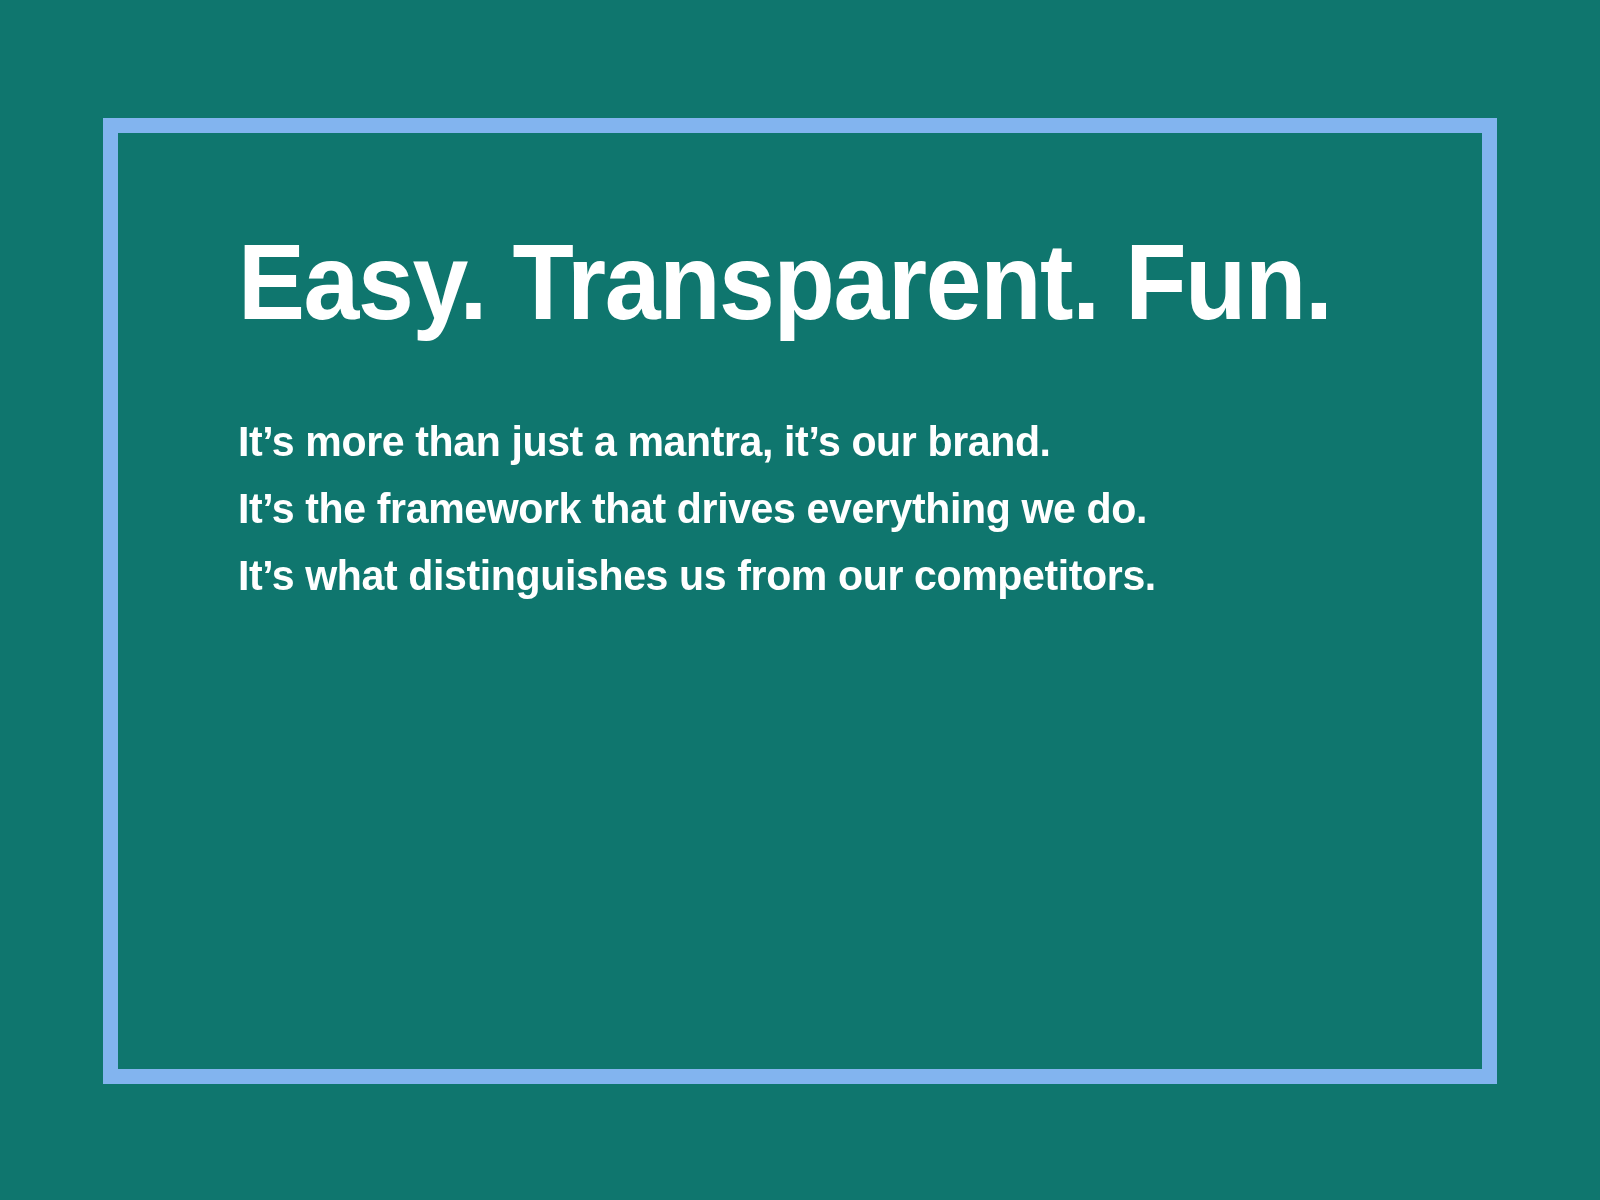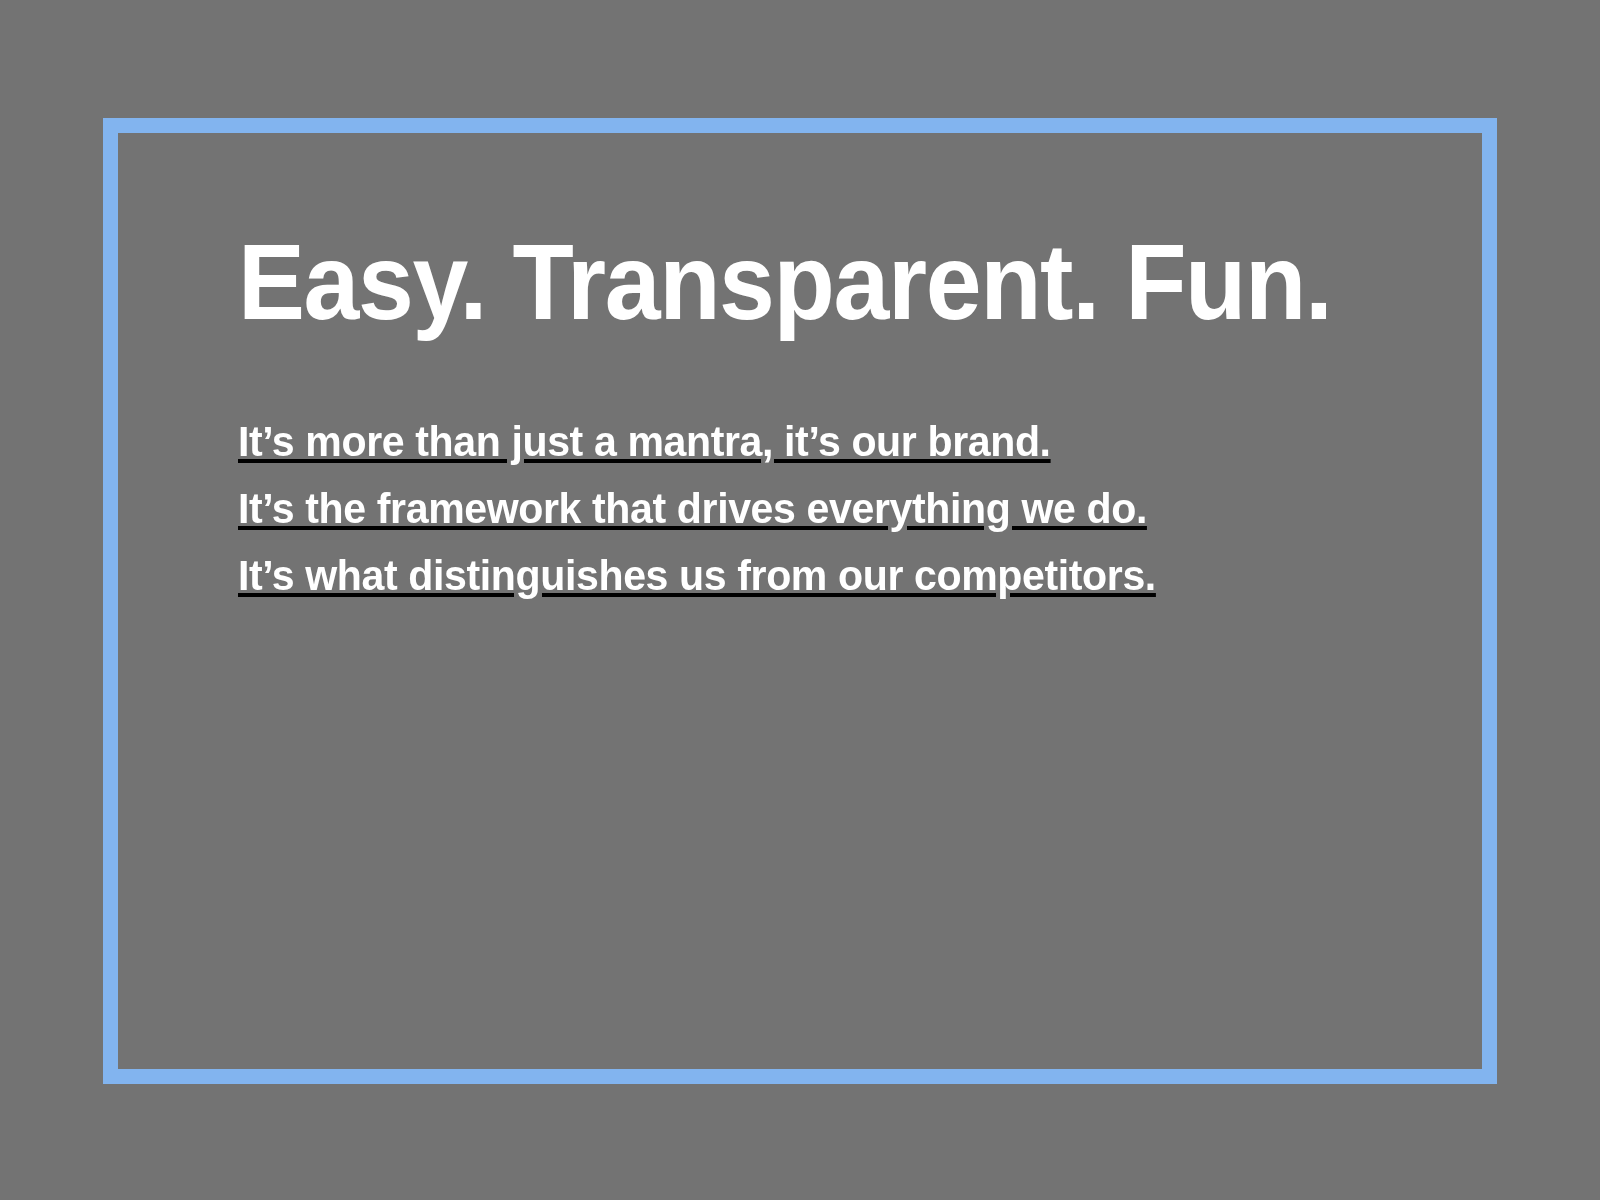--- a/index.html
+++ b/index.html
@@ -11,21 +11,21 @@
     height: 1200px;
     background: #044a8c;
     font-family: "Liberation Sans", sans-serif;
     overflow: hidden;
   }
 
   .slide {
     position: relative;
     width: 1600px;
     height: 1200px;
-    background: #737373;
+    background: #0f766e;
     box-sizing: border-box;
   }
 
   
   .frame {
     position: absolute;
     left: 103px;
     top: 118px;
     width: 1394px;
     height: 966px;
@@ -49,21 +49,20 @@
     color: #ffffff;
     letter-spacing: -1.5px;
     transform: scaleX(0.93);
     transform-origin: left top;
     white-space: nowrap;
     margin: 0;
   }
 
   .mantra-block {
     margin-top: 72px;
-    text-decoration: underline;
   }
 
   .mantra-line {
     font-family: "Liberation Sans", sans-serif;
     font-weight: bold;
     font-size: 43px;
     line-height: 67px;
     color: #ffffff;
     letter-spacing: -0.4px;
     transform: scaleX(0.955);

